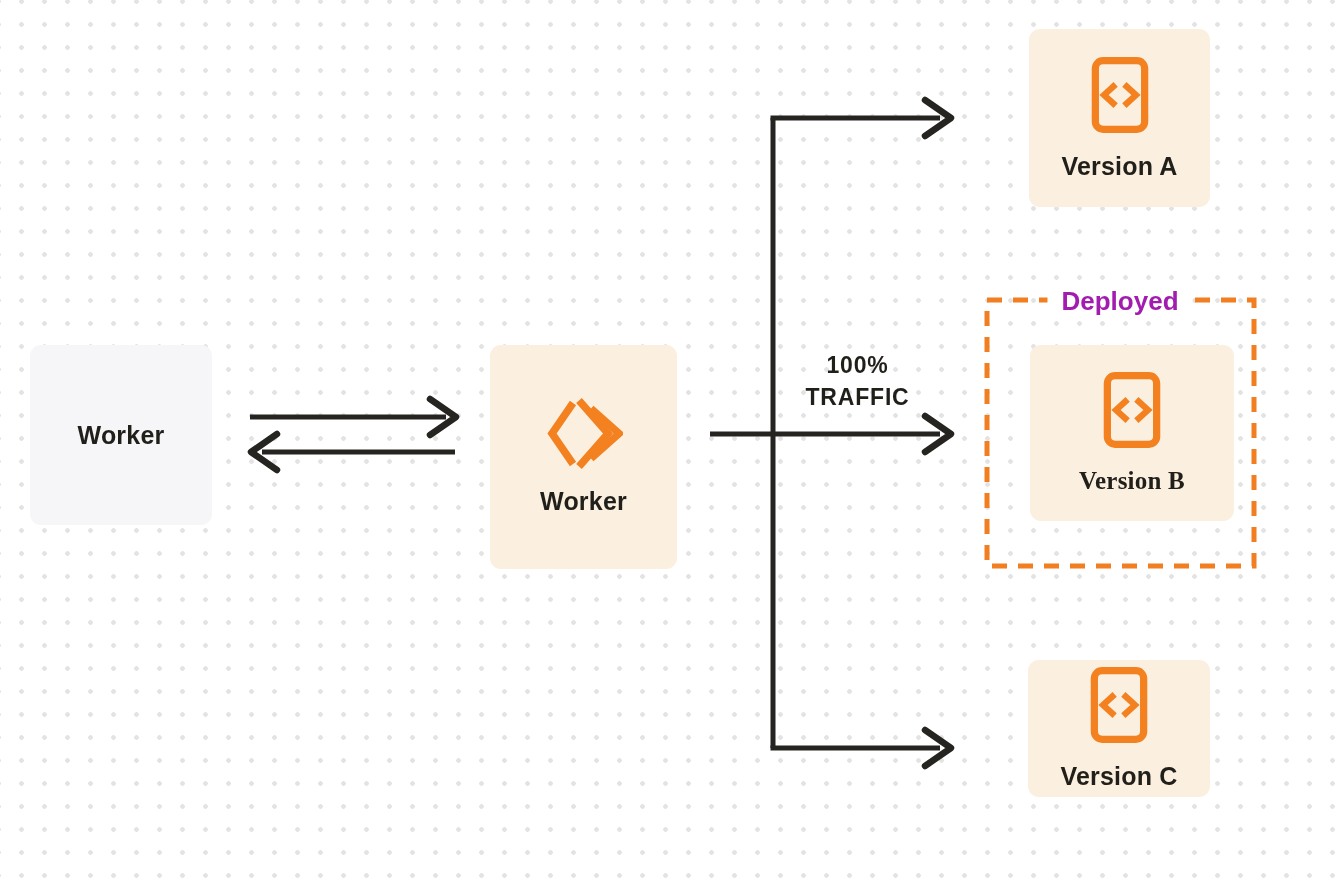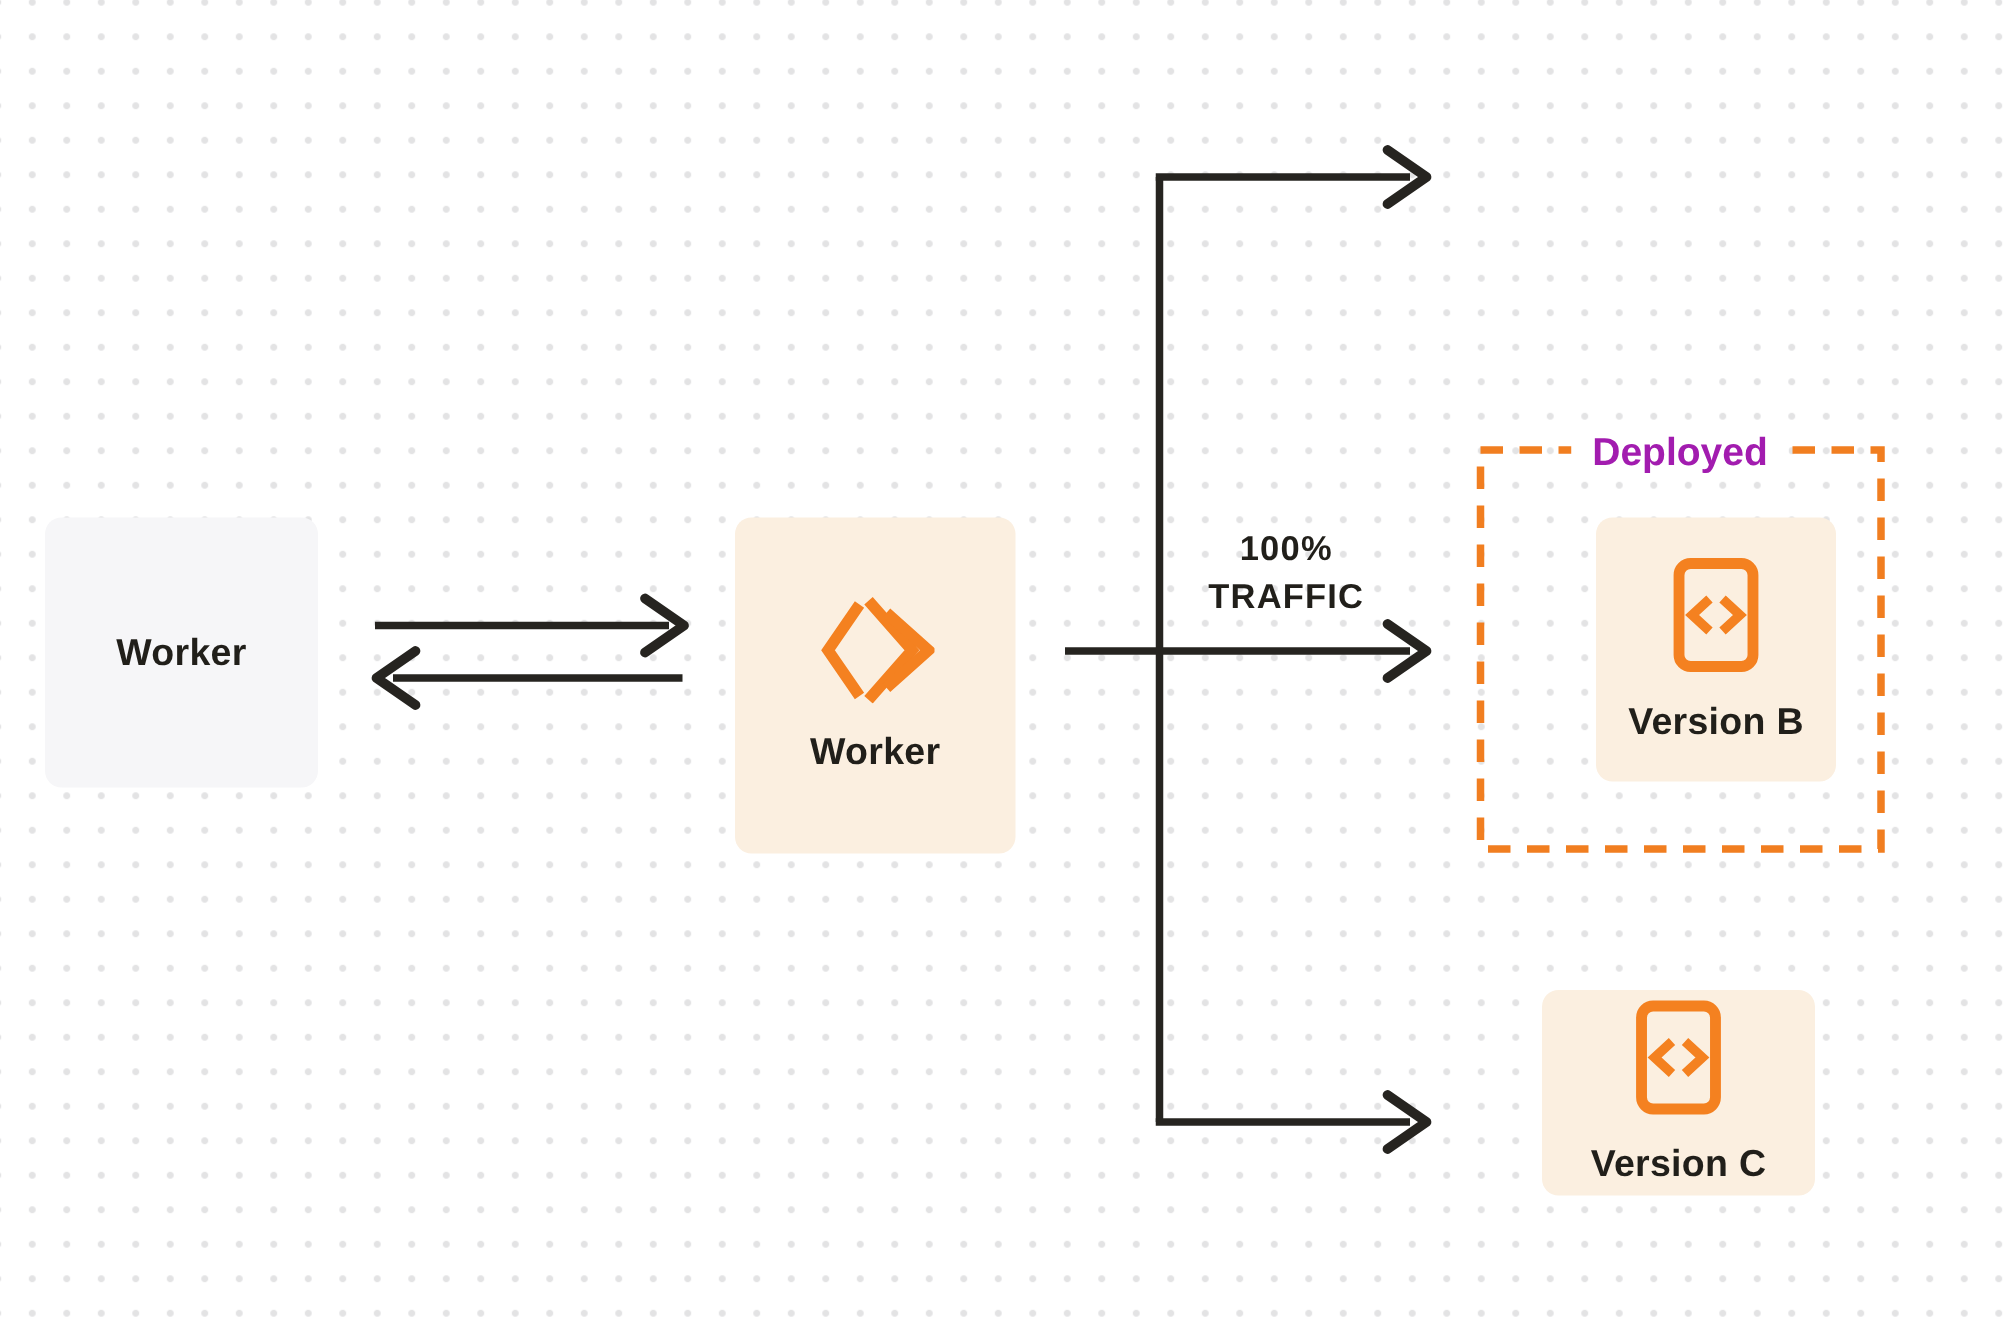--- a/index.html
+++ b/index.html
@@ -101,22 +101,32 @@
     <div class="icon-wrap">
       <svg width="78" height="71" viewBox="0 0 78 71" fill="none" stroke="#f48120" stroke-width="7.5" stroke-linecap="butt" stroke-linejoin="miter">
         <polyline points="28,5 7,35.5 28,66"></polyline>
         <polyline points="34,2.5 63,35.5 34,68.5"></polyline>
         <polyline points="46,10.5 74,35.5 46,60.5"></polyline>
       </svg>
     </div>
     <div class="node-label">Worker</div>
   </div>
 
+  <div class="node cream" style="left:1029px; top:29px; width:181px; height:178px;">
+    <div class="icon-wrap">
+      <svg width="58" height="78" viewBox="0 0 60 80" fill="none" stroke="#f48120" stroke-linecap="butt" stroke-linejoin="miter">
+        <rect x="4.5" y="4.5" width="51" height="71" rx="8" stroke-width="7.5"></rect>
+        <polyline points="25.5,29 13.5,40 25.5,51" stroke-width="6.5"></polyline>
+        <polyline points="34.5,29 46.5,40 34.5,51" stroke-width="6.5"></polyline>
+      </svg>
+    </div>
+    <div class="node-label">Version A</div>
+  </div>
 
-  <div class="node cream" style="left:1064px; top:345px; width:160px; height:176px;">
+  <div class="node cream" style="left:1030px; top:345px; width:204px; height:176px;font-family:Liberation Serif, serif;">
     <div class="icon-wrap">
       <svg width="58" height="78" viewBox="0 0 60 80" fill="none" stroke="#f48120" stroke-linecap="butt" stroke-linejoin="miter">
         <rect x="4.5" y="4.5" width="51" height="71" rx="8" stroke-width="7.5"></rect>
         <polyline points="25.5,29 13.5,40 25.5,51" stroke-width="6.5"></polyline>
         <polyline points="34.5,29 46.5,40 34.5,51" stroke-width="6.5"></polyline>
       </svg>
     </div>
     <div class="node-label">Version B</div>
   </div>
 

